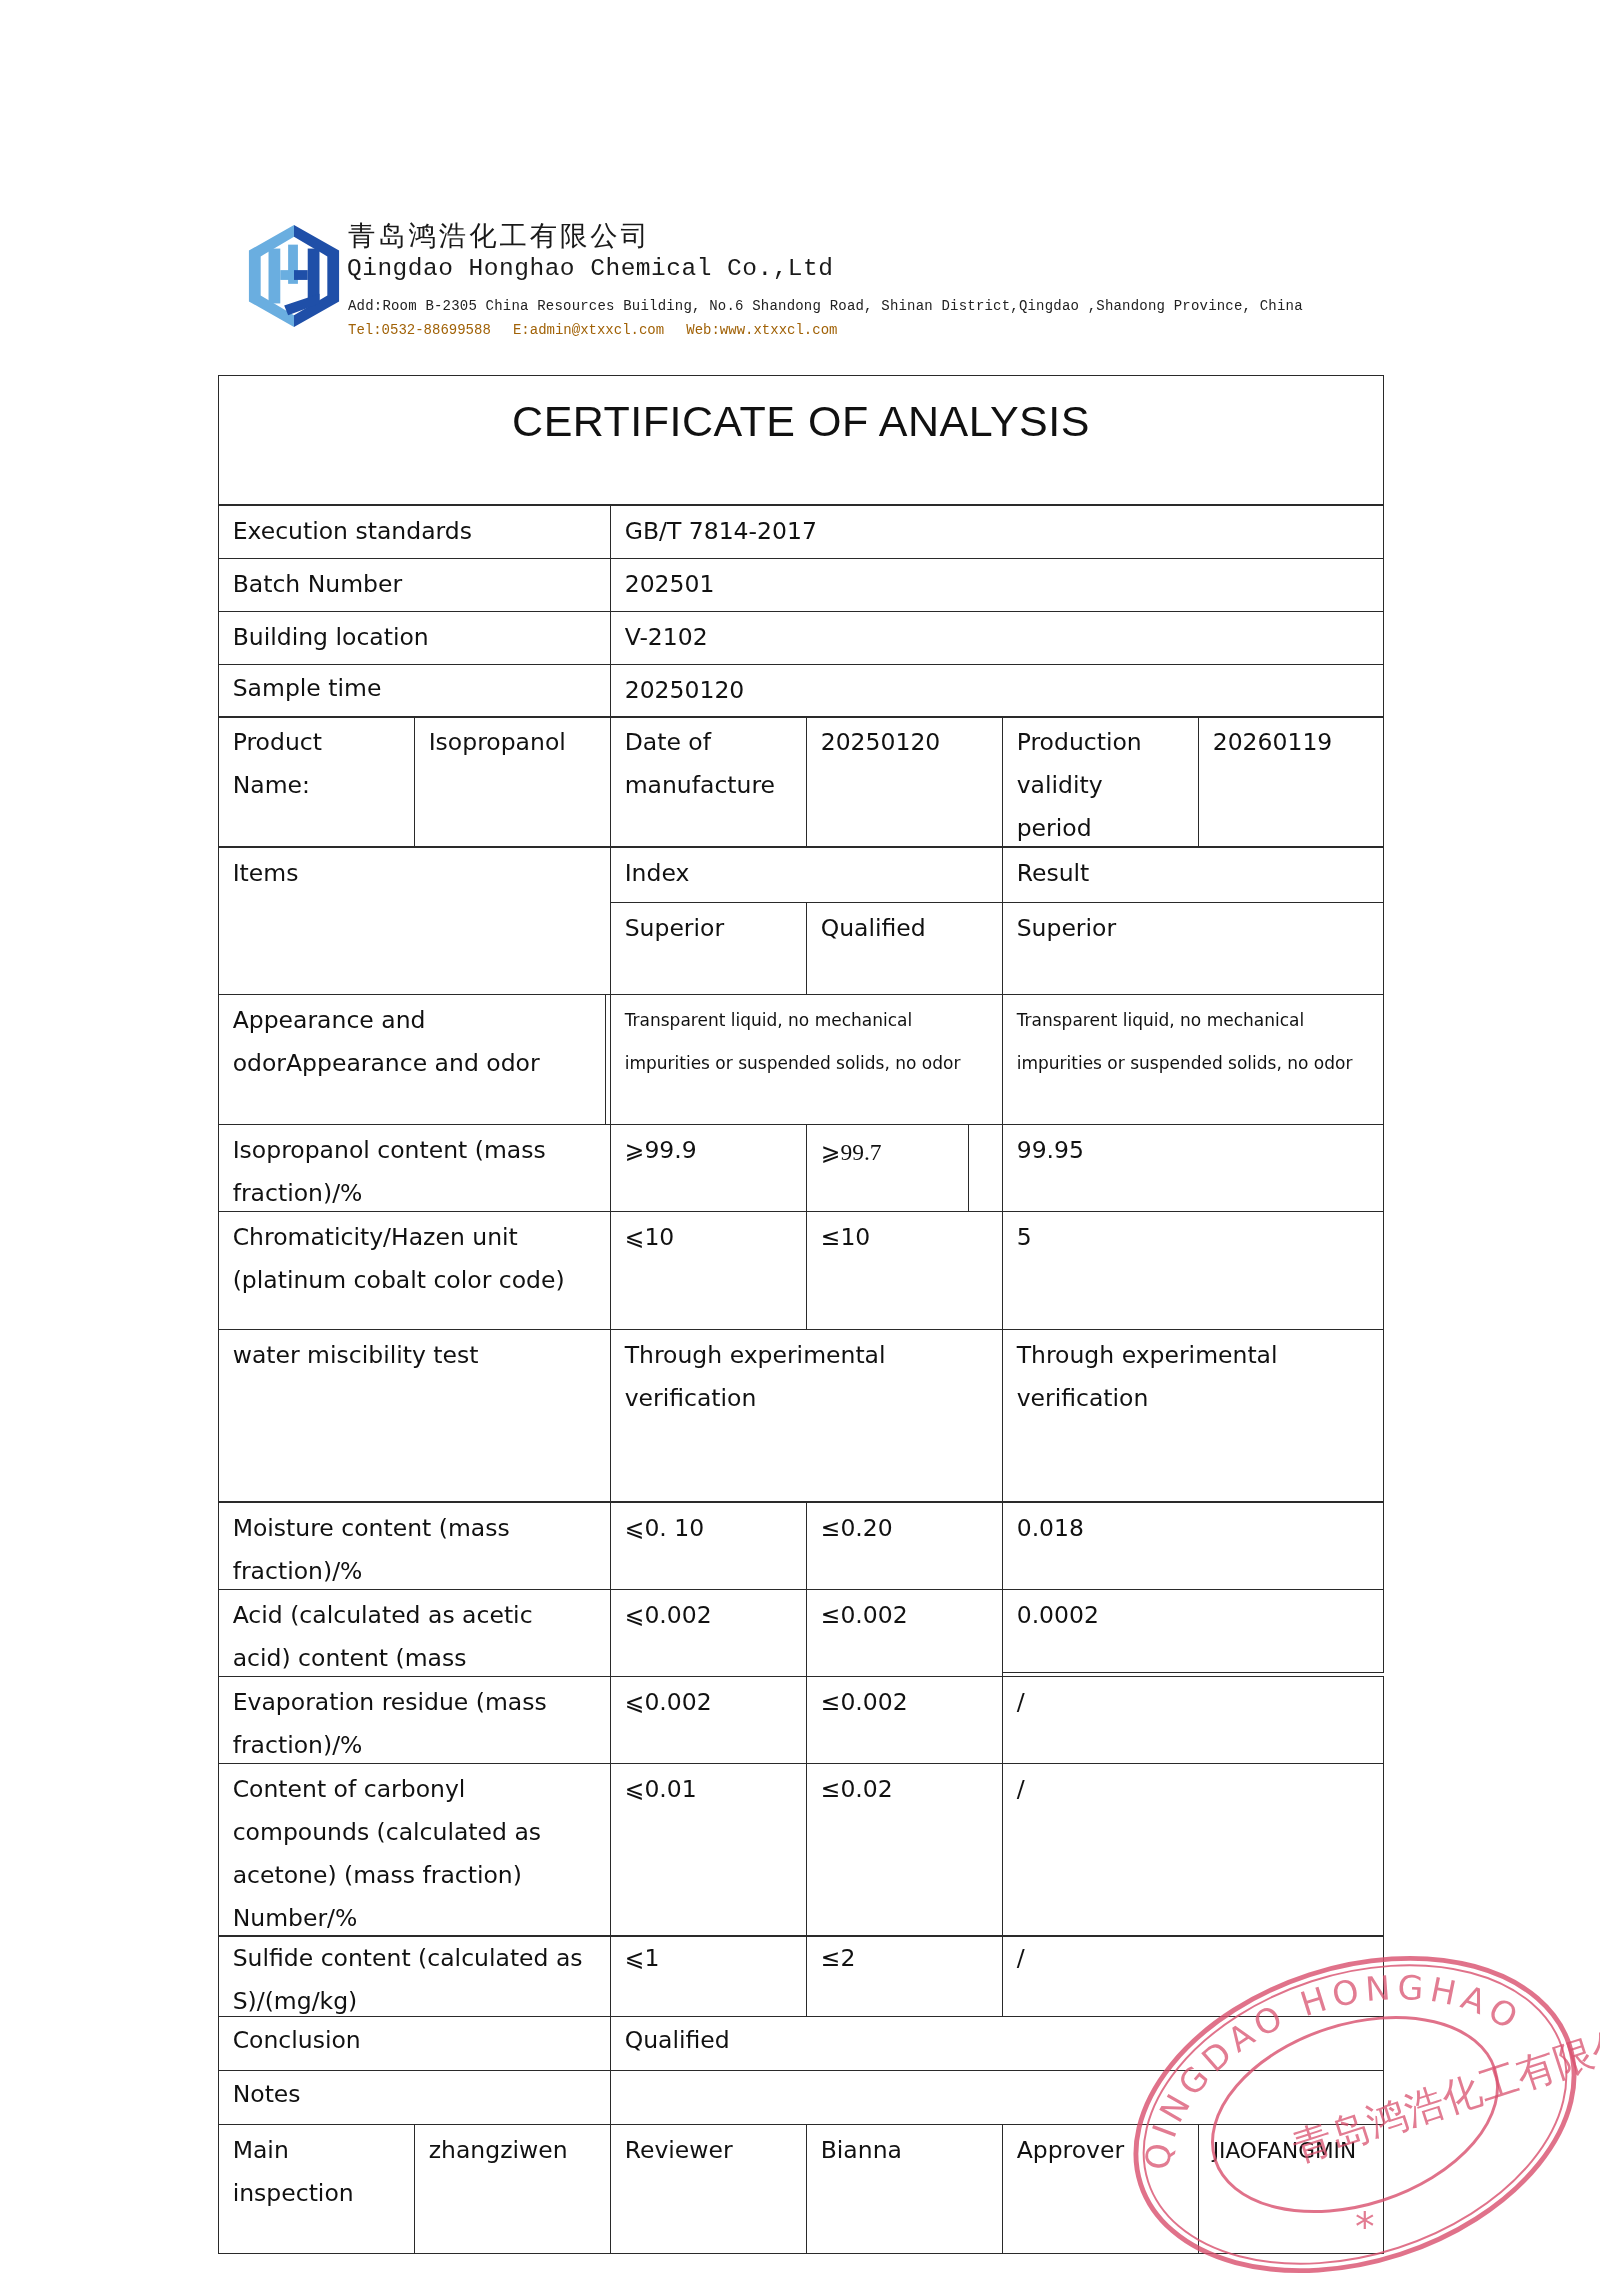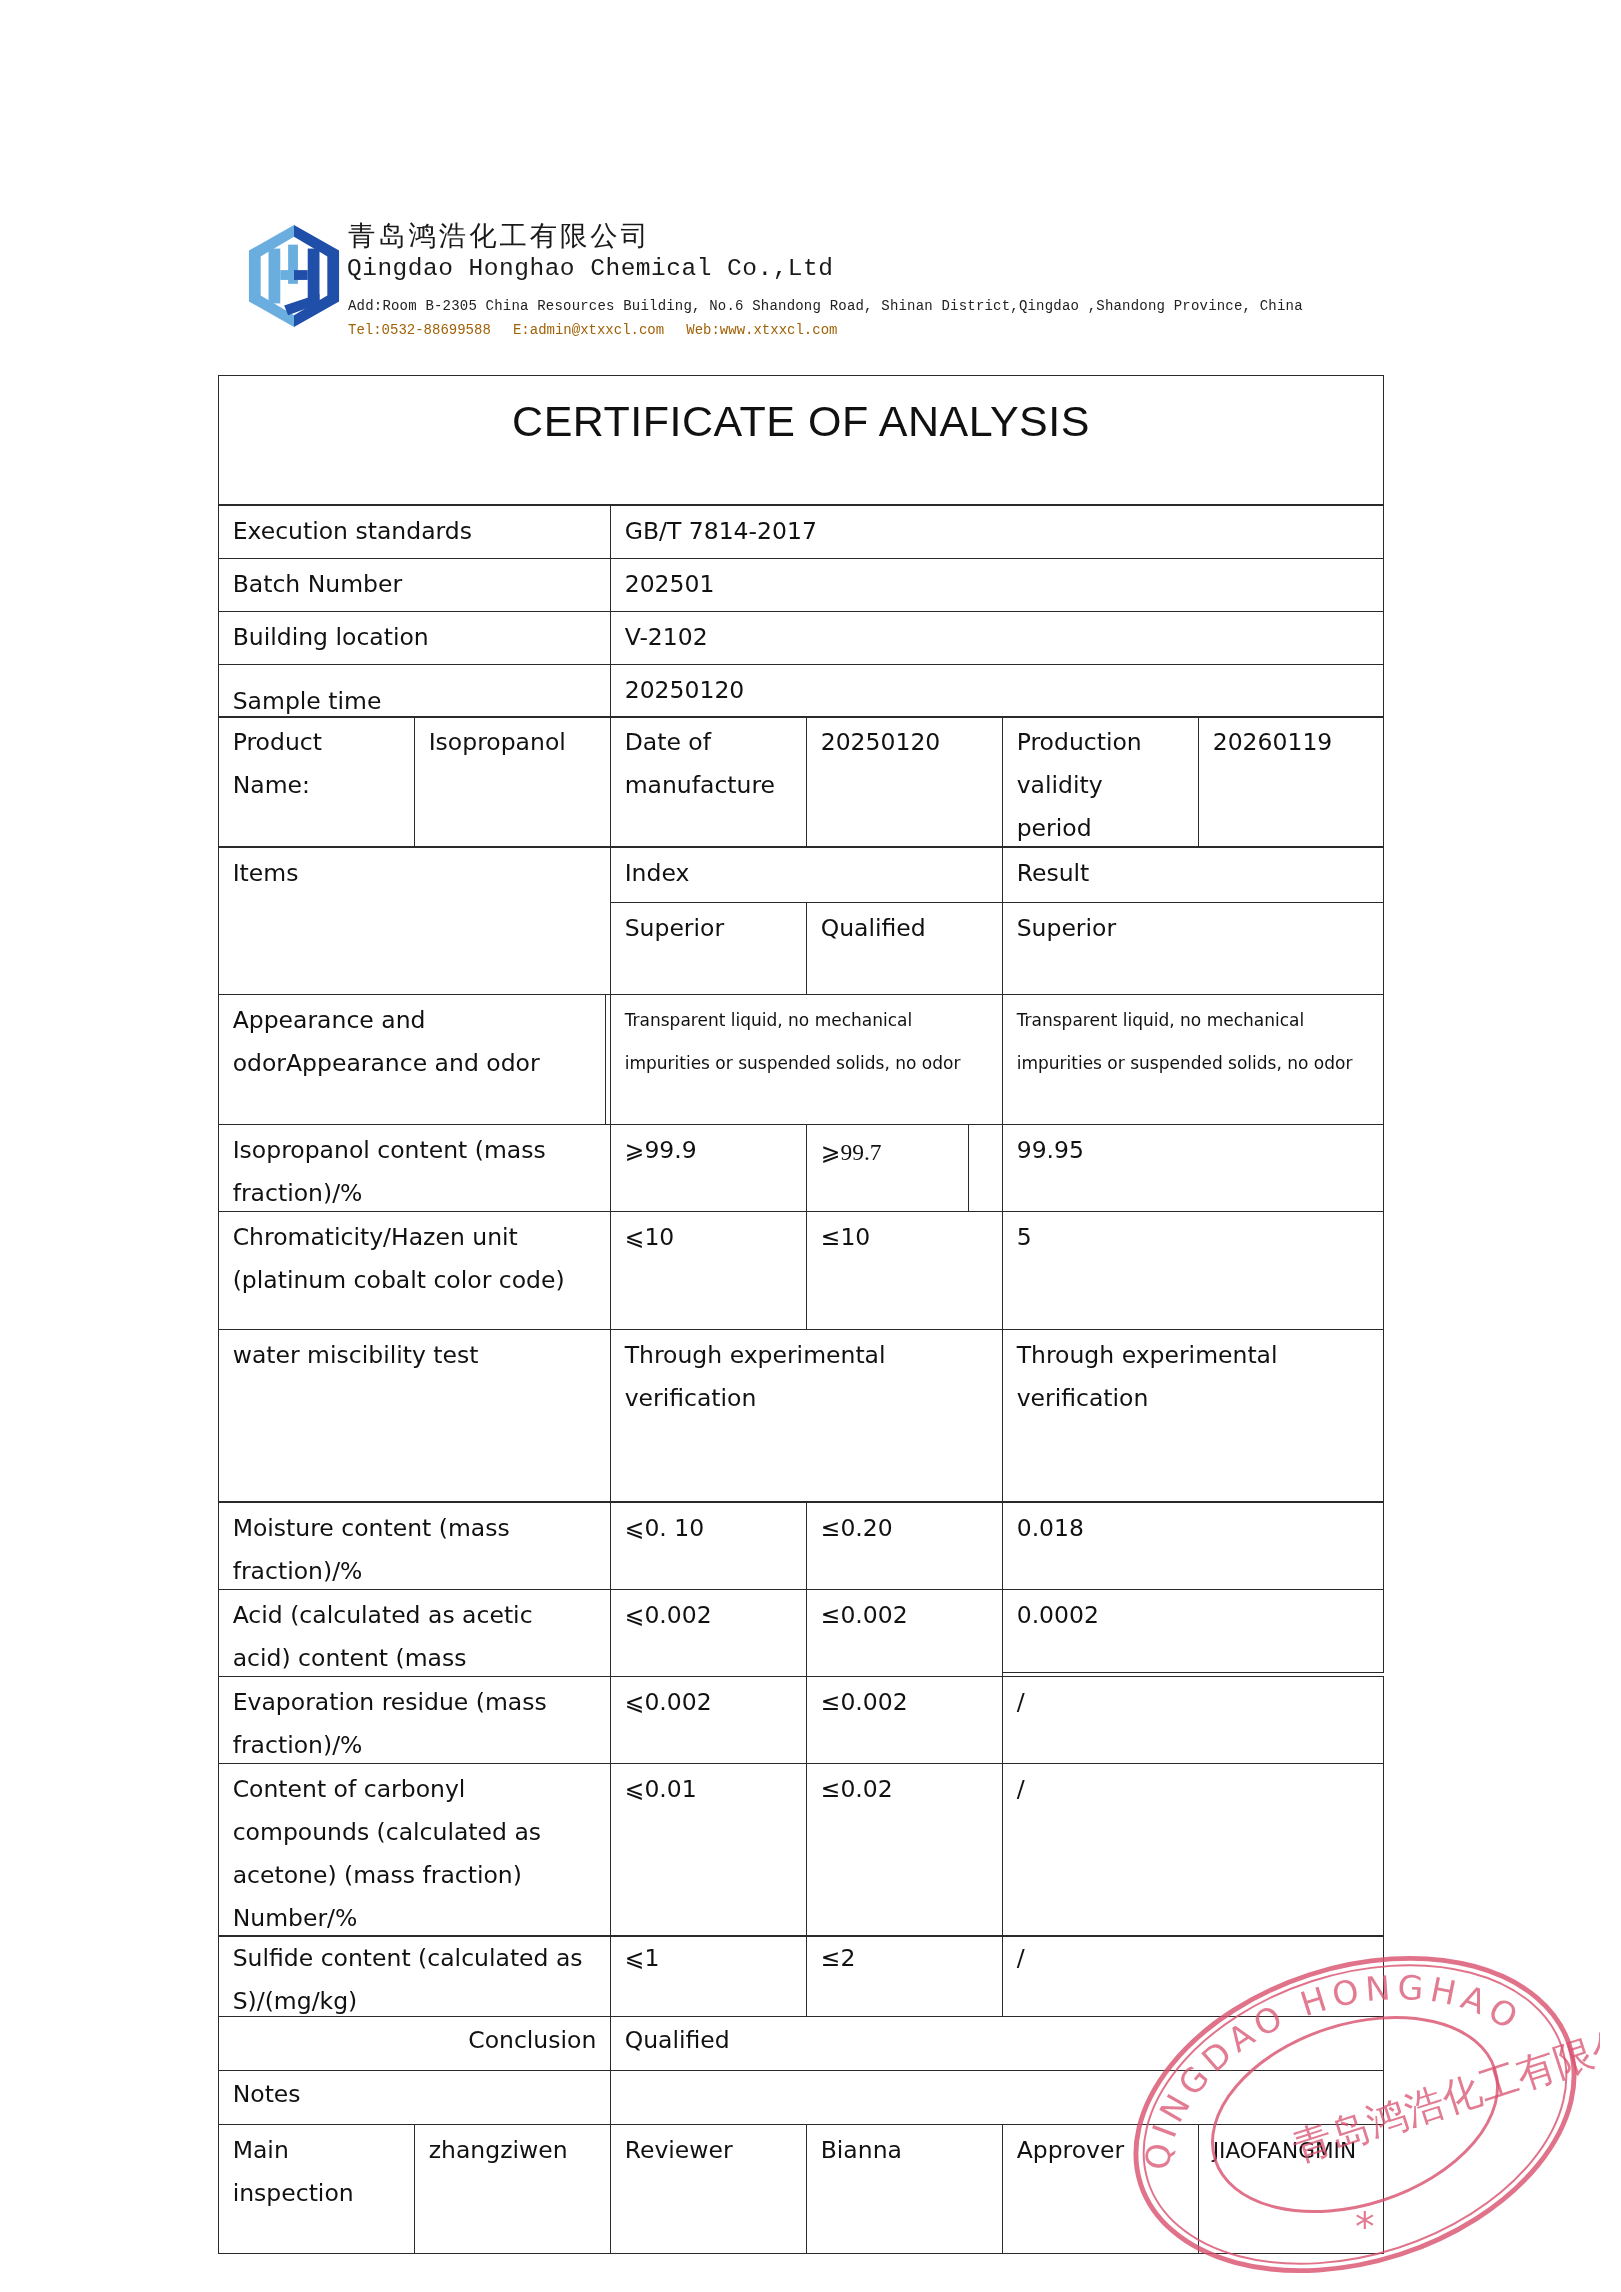--- a/index.html
+++ b/index.html
@@ -46,21 +46,21 @@
 
   <div class="cell" style="left:218px;top:505px;width:393px;height:54px;padding-top:3.9px;">Execution standards</div>
   <div class="cell" style="left:610px;top:505px;width:774px;height:54px;padding-top:3.9px;">GB/T 7814-2017</div>
 
   <div class="cell" style="left:218px;top:558px;width:393px;height:54px;padding-top:3.9px;">Batch Number</div>
   <div class="cell" style="left:610px;top:558px;width:774px;height:54px;padding-top:3.9px;">202501</div>
 
   <div class="cell" style="left:218px;top:611px;width:393px;height:54px;padding-top:3.9px;">Building location</div>
   <div class="cell" style="left:610px;top:611px;width:774px;height:54px;padding-top:3.9px;">V-2102</div>
 
-  <div class="cell" style="left:218px;top:664px;width:393px;height:54px;padding-top:15px;">Sample time</div>
+  <div class="cell" style="left:218px;top:664px;width:393px;height:54px;padding-top:2px;">Sample time</div>
   <div class="cell" style="left:610px;top:664px;width:774px;height:54px;padding-top:3.9px;">20250120</div>
 
   <div class="cell" style="left:218px;top:716px;width:197px;height:131px;padding-top:3.9px;">Product Name:</div>
   <div class="cell" style="left:414px;top:716px;width:197px;height:131px;padding-top:3.9px;">Isopropanol</div>
   <div class="cell" style="left:610px;top:716px;width:197px;height:131px;padding-top:3.9px;">Date of manufacture</div>
   <div class="cell" style="left:806px;top:716px;width:197px;height:131px;padding-top:3.9px;">20250120</div>
   <div class="cell" style="left:1002px;top:716px;width:197px;height:131px;padding-top:3.9px;">Production validity period</div>
   <div class="cell" style="left:1198px;top:716px;width:186px;height:131px;padding-top:3.9px;">20260119</div>
 
   <div class="cell" style="left:218px;top:847px;width:393px;height:148px;padding-top:3.9px;">Items</div>
@@ -106,21 +106,21 @@
   <div class="cell" style="left:218px;top:1763px;width:393px;height:173px;padding-top:3.9px;">Content of carbonyl compounds (calculated as acetone) (mass fraction) Number/%</div>
   <div class="cell" style="left:610px;top:1763px;width:197px;height:173px;padding-top:3.9px;">⩽0.01</div>
   <div class="cell" style="left:806px;top:1763px;width:197px;height:173px;padding-top:3.9px;">≤0.02</div>
   <div class="cell" style="left:1002px;top:1763px;width:382px;height:173px;padding-top:3.9px;">/</div>
 
   <div class="cell" style="left:218px;top:1936px;width:393px;height:81px;padding-top:0px;">Sulfide content (calculated as S)/(mg/kg)</div>
   <div class="cell" style="left:610px;top:1936px;width:197px;height:81px;padding-top:0px;">⩽1</div>
   <div class="cell" style="left:806px;top:1936px;width:197px;height:81px;padding-top:0px;">≤2</div>
   <div class="cell" style="left:1002px;top:1936px;width:382px;height:81px;padding-top:0px;">/</div>
 
-  <div class="cell" style="left:218px;top:2016px;width:393px;height:55px;padding-top:2px;text-align:right;">Conclusion</div>
+  <div class="cell" style="left:218px;top:2016px;width:393px;height:55px;padding-top:2px;">Conclusion</div>
   <div class="cell" style="left:610px;top:2016px;width:774px;height:55px;padding-top:2px;">Qualified</div>
 
   <div class="cell" style="left:218px;top:2070px;width:393px;height:55px;padding-top:2px;">Notes</div>
   <div class="cell" style="left:610px;top:2070px;width:774px;height:55px;padding-top:2px;"></div>
 
   <div class="cell" style="left:218px;top:2124px;width:197px;height:130px;padding-top:3.9px;">Main inspection</div>
   <div class="cell" style="left:414px;top:2124px;width:197px;height:130px;padding-top:3.9px;">zhangziwen</div>
   <div class="cell" style="left:610px;top:2124px;width:197px;height:130px;padding-top:3.9px;">Reviewer</div>
   <div class="cell" style="left:806px;top:2124px;width:197px;height:130px;padding-top:3.9px;">Bianna</div>
   <div class="cell" style="left:1002px;top:2124px;width:197px;height:130px;padding-top:3.9px;">Approver</div>

